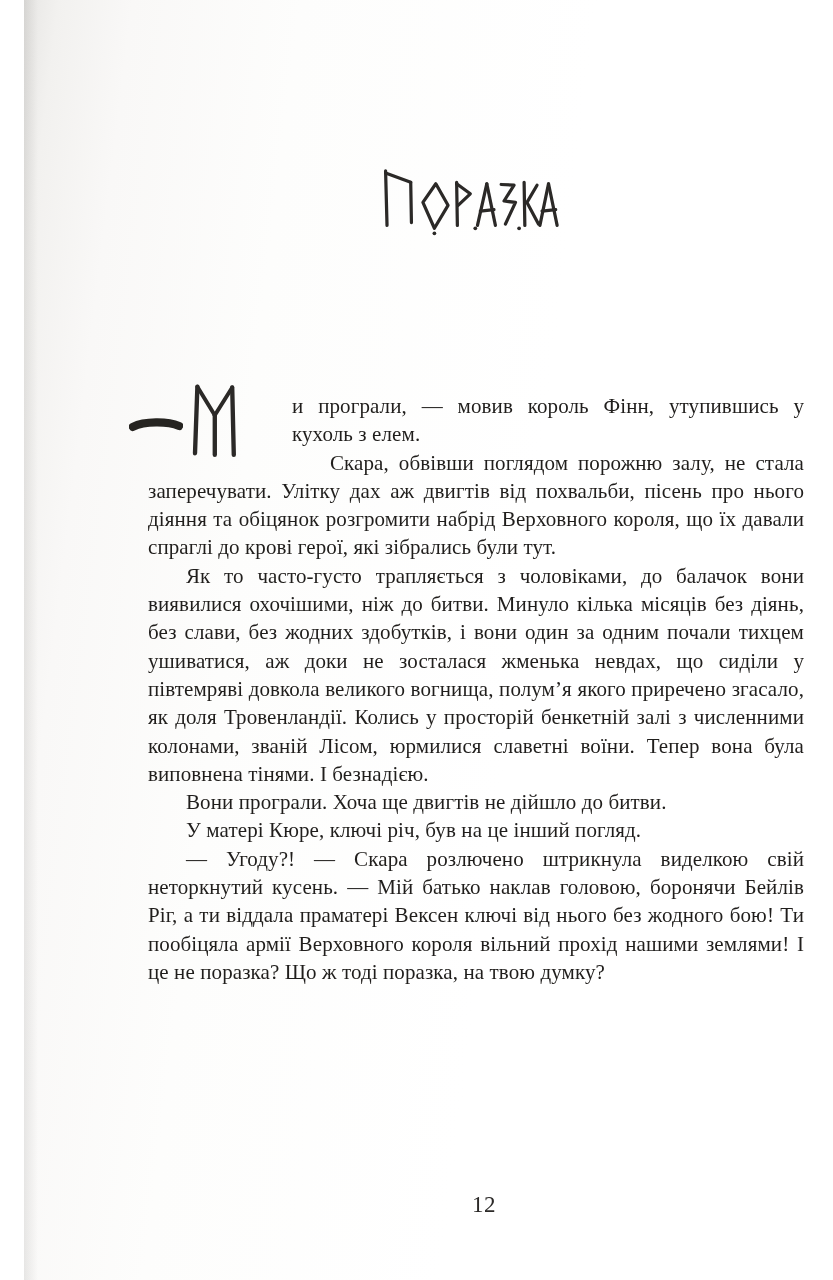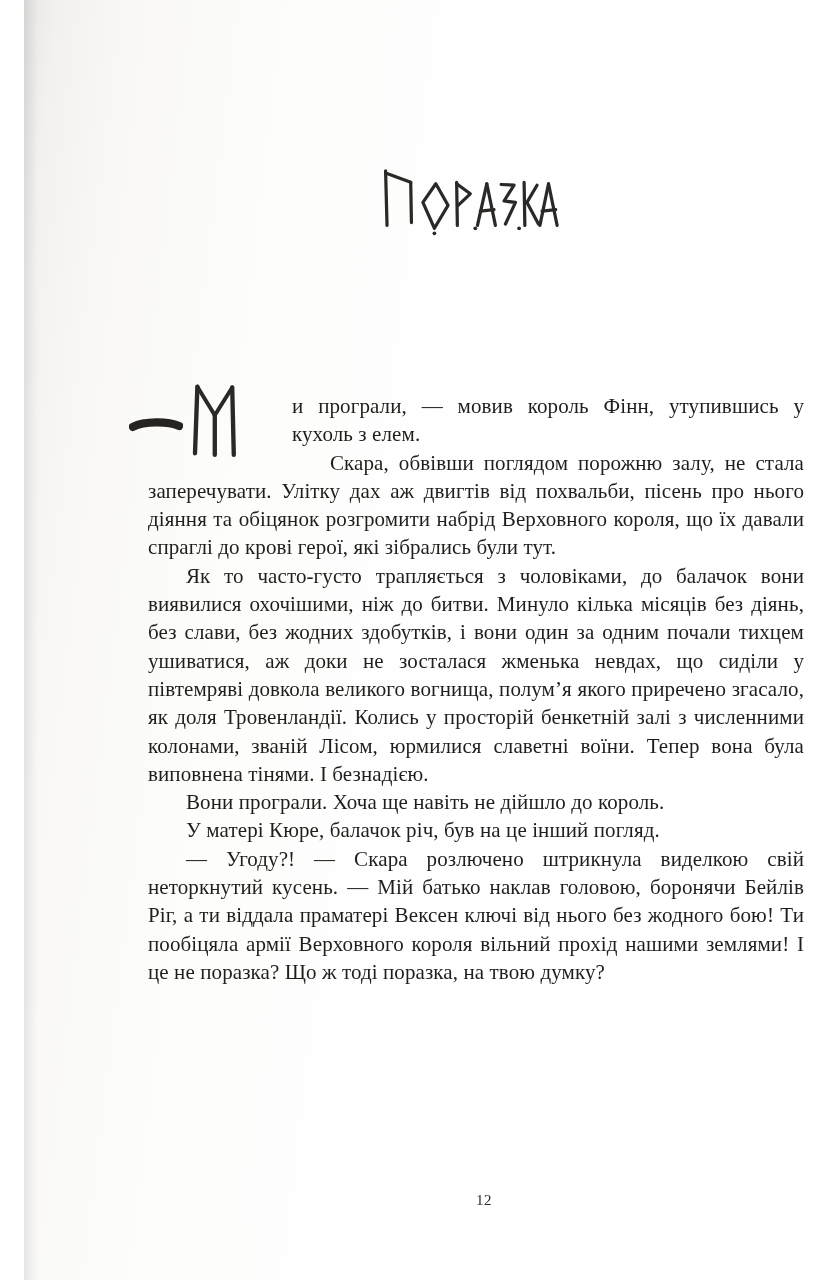--- a/index.html
+++ b/index.html
@@ -89,21 +89,21 @@
     height: 76px;
   }
   .dash-glyph svg, .dropcap-m svg { width: 100%; height: 100%; display: block; }
 
   .page-number {
     position: absolute;
     left: 124px;
     top: 1192px;
     width: 672px;
     text-align: center;
-    font-size: 15px;
+    font-size: 23px;
     color: #2c2a28;
     letter-spacing: 0.5px;
   }
 </style>
 </head>
 <body>
 
 <div class="page">
 
   <div class="gutter-shade"></div>
@@ -155,21 +155,21 @@
             <path d="M51 7 L29 42" fill="none" stroke="#2b2927" stroke-width="5" stroke-linecap="round"></path>
             <path d="M29 42 L29 92" fill="none" stroke="#2b2927" stroke-width="5.5" stroke-linecap="round"></path>
             <path d="M51 7 L53 92" fill="none" stroke="#2b2927" stroke-width="5.5" stroke-linecap="round"></path>
           </svg>
         </span>
       </span><span>и програли, — мовив король Фінн, утупившись у кухоль з елем.</span>
     </p>
 
     <p>Скара, обвівши поглядом порожню залу, не стала заперечувати. Улітку дах аж двигтів від похвальби, пісень про нього діяння та обіцянок розгромити набрід Верховного короля, що їх давали спраглі до крові герої, які зібрались були тут.</p>
     <p>Як то часто-густо трапляється з чоловіками, до балачок вони виявилися охочішими, ніж до битви. Минуло кілька місяців без діянь, без слави, без жодних здобутків, і вони один за одним почали тихцем ушиватися, аж доки не зосталася жменька невдах, що сиділи у півтемряві довкола великого вогнища, полум’я якого приречено згасало, як доля Тровенландії. Колись у просторій бенкетній залі з численними колонами, званій Лісом, юрмилися славетні воїни. Тепер вона була виповнена тінями. І безнадією.</p>
-    <p>Вони програли. Хоча ще навіть не дійшло до король.</p>
-    <p>У матері Кюре, балачок річ, був на це інший погляд.</p>
+    <p>Вони програли. Хоча ще двигтів не дійшло до битви.</p>
+    <p>У матері Кюре, ключі річ, був на це інший погляд.</p>
     <p>— Угоду?! — Скара розлючено штрикнула виделкою свій неторкнутий кусень. — Мій батько наклав головою, боронячи Бейлів Ріг, а ти віддала праматері Вексен ключі від нього без жодного бою! Ти пообіцяла армії Верховного короля вільний прохід нашими землями! І це не поразка? Що ж тоді поразка, на твою думку?</p>
 
   </div>
 
   <div class="page-number">12</div>
 
 </div>
 
 </body></html>

